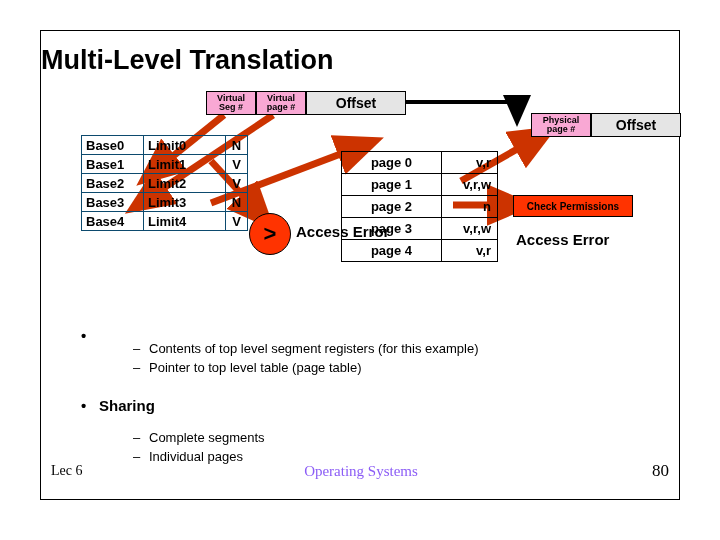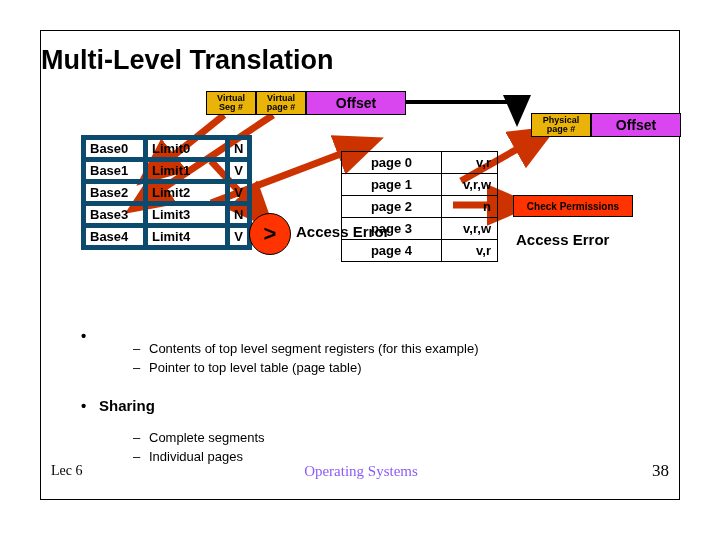--- a/index.html
+++ b/index.html
@@ -47,40 +47,40 @@
   .box {
     position: absolute;
     box-sizing: border-box;
     border: 1px solid #000000;
     font-weight: bold;
     display: flex;
     align-items: center;
     justify-content: center;
     color: #000000;
   }
-  .red { background: #eab308; }
-  .cyan { background: #d946ef; }
+  .red { background: #f9a8d4; }
+  .cyan { background: #e5e5e5; }
 
   
   #seg-box      { left: 145px; top: 0px;  width: 50px;  height: 24px; font-size: 9px; line-height: 1.05; text-align:center; }
   #page-box     { left: 195px; top: 0px;  width: 50px;  height: 24px; font-size: 9px; line-height: 1.05; text-align:center; }
   #offset-box-1 { left: 245px; top: 0px;  width: 100px; height: 24px; font-size: 14px; }
 
   #phys-box     { left: 470px; top: 22px; width: 60px;  height: 24px; font-size: 9px; line-height: 1.05; text-align:center; }
   #offset-box-2 { left: 530px; top: 22px; width: 90px;  height: 24px; font-size: 14px; }
 
   
   .segtable {
     position: absolute;
     left: 20px;
     top: 44px;
     border-collapse: collapse;
   }
   .segtable td {
-    border: 5px solid #0c4a6e;
+    border: 1px solid #0c4a6e;
     font-size: 13px;
     font-weight: bold;
     padding: 1px 4px;
     height: 19px;
     box-sizing: border-box;
     color: #000000;
   }
   .segtable td.c0 { width: 62px; }
   .segtable td.c1 { width: 82px; }
   .segtable td.c2 { width: 22px; text-align: center; }
@@ -377,16 +377,16 @@
     </div>
     <div class="b2">
       <span class="dash">–</span>
       <span>Individual pages</span>
     </div>
   </div>
 
   <div class="footer">
     <div id="footer-left">Lec 6</div>
     <div id="footer-center">Operating Systems</div>
-    <div id="footer-right">38</div>
+    <div id="footer-right">80</div>
   </div>
 
 </div>
 
 </body></html>

